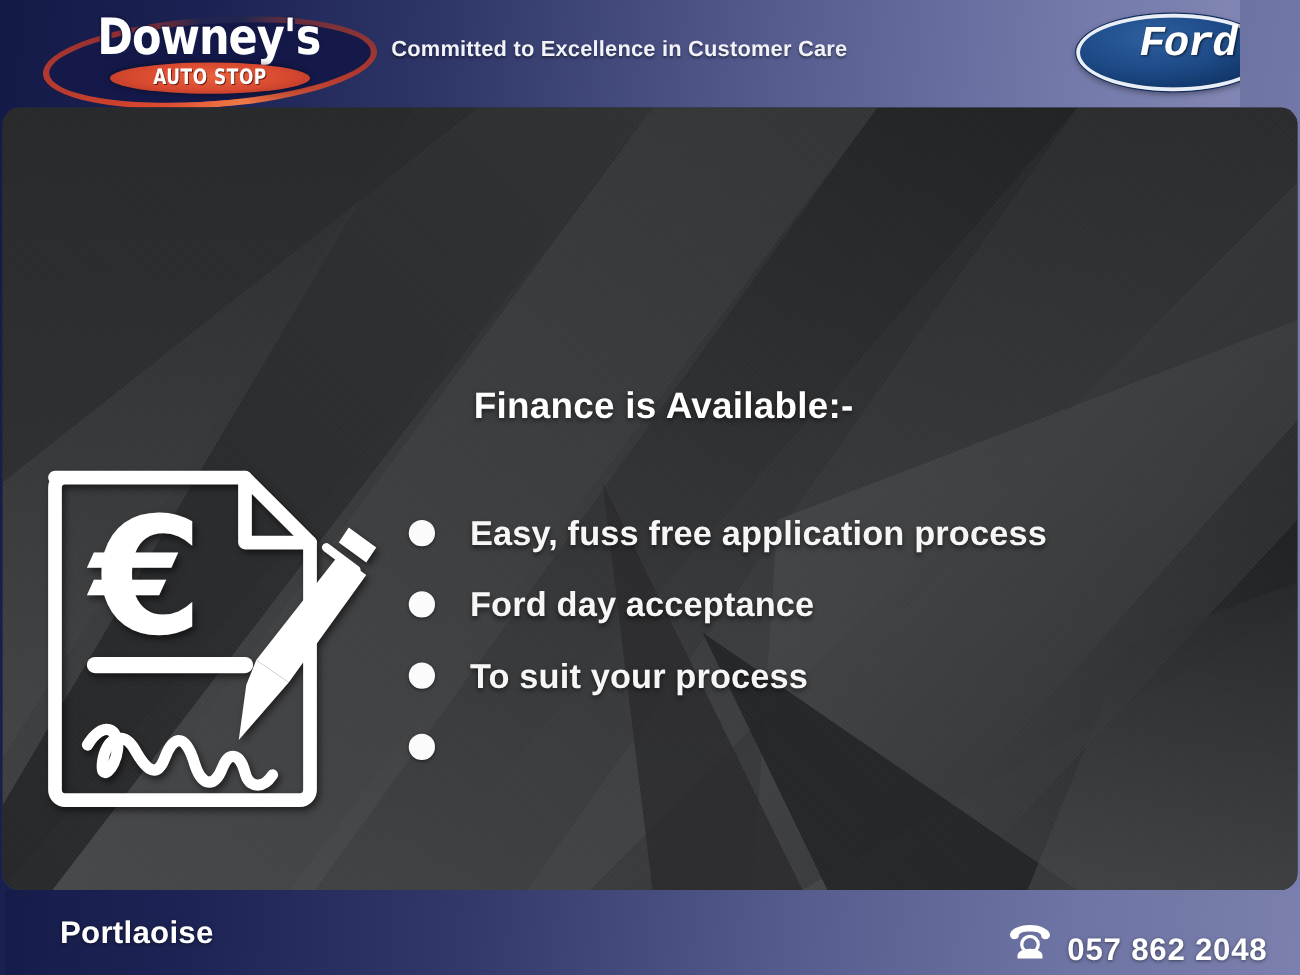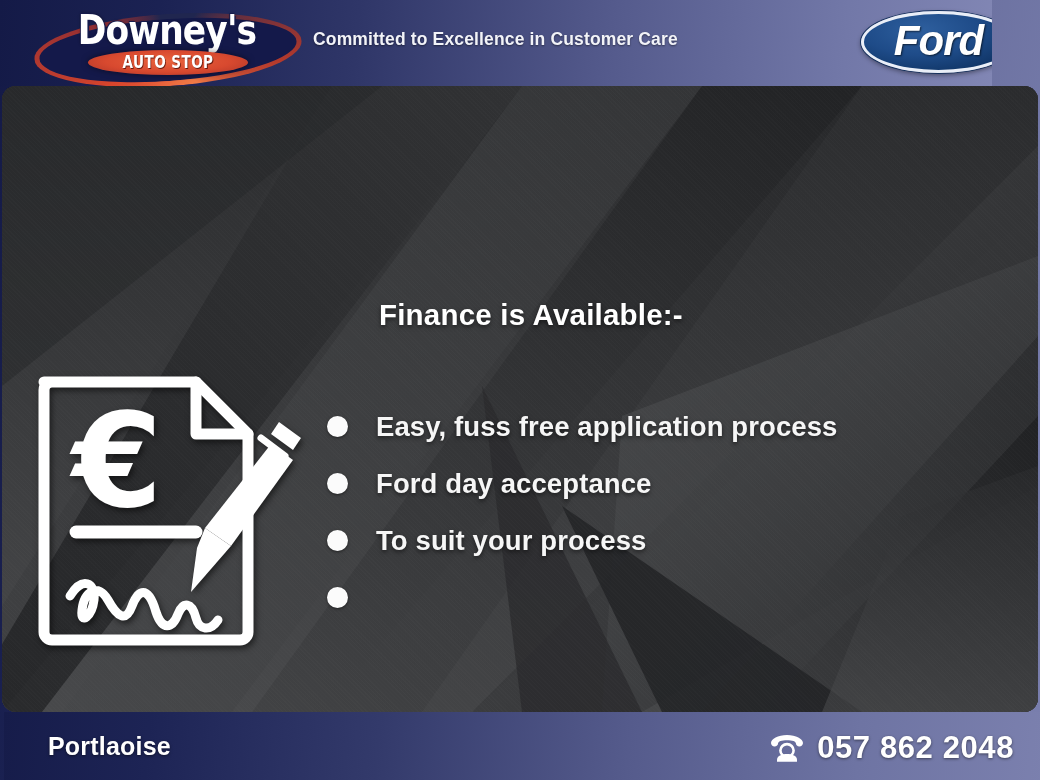--- a/index.html
+++ b/index.html
@@ -37,62 +37,62 @@
 
   .tagline{position:absolute;left:313px;top:29px;
      font-weight:bold;font-size:17.5px;color:#f2f3f8;letter-spacing:.15px;
      text-shadow:0 1px 2px rgba(0,0,0,.45);white-space:nowrap;}
 
   .ford{position:absolute;left:861px;top:11px;width:155px;height:62px;}
   .ford-oval{position:absolute;inset:0;border-radius:50%;
      background:radial-gradient(ellipse at 38% 28%,#2e5f9e 0%,#1e4b88 45%,#103566 80%,#0b2b55 100%);
      border:3px solid #e9eef7;
      box-shadow:0 0 0 1px #13305c,0 2px 5px rgba(0,0,0,.45);}
-  .ford-text{position:absolute;left:0;top:6px;width:155px;text-align:center;
-     font-family:Liberation Sans, sans-serif;font-style:italic;
-     font-weight:bold;font-size:42px;color:#ffffff;letter-spacing:-1px;
+  .ford-text{position:absolute;left:12px;top:6px;width:155px;text-align:center;
+     font-family:Liberation Mono, monospace;font-style:italic;
+     font-weight:bold;font-size:34px;color:#ffffff;letter-spacing:-1px;
      text-shadow:1px 1px 2px rgba(0,0,0,.6);}
 
   
   .panel{position:absolute;left:2px;top:86px;width:1036px;height:626px;
          border-radius:14px;overflow:hidden;
          background:#2f3032;}
   .bgfacets{position:absolute;inset:0;}
   .bgfacets svg{display:block;width:100%;height:100%;}
   .grain{position:absolute;inset:0;opacity:.13;
      background-image:repeating-linear-gradient(45deg,rgba(255,255,255,.10) 0 1px,rgba(0,0,0,0) 1px 3px);}
 
   
   .doc-icon{position:absolute;left:30px;top:278px;width:280px;height:286px;}
   .doc-icon svg{display:block;width:100%;height:100%;
      filter:drop-shadow(2px 3px 3px rgba(0,0,0,.55));}
 
   
-  .headline{position:absolute;left:377px;top:212px;
+  .headline{position:absolute;left:377px;top:222px;
      font-size:29.5px;font-weight:bold;color:#ffffff;letter-spacing:.2px;
      text-shadow:0 2px 4px rgba(0,0,0,.55);white-space:nowrap;}
 
   .bullets{position:absolute;left:325px;top:312px;width:700px;}
   .bullet-row{display:flex;align-items:center;height:57px;}
   .dot{width:21px;height:21px;border-radius:50%;background:#fbfbfb;flex:0 0 auto;
      box-shadow:0 1px 3px rgba(0,0,0,.5);}
   .bullet-text{margin-left:28px;font-size:27.5px;color:#f6f6f6;font-weight:bold;
      letter-spacing:.1px;white-space:nowrap;text-shadow:0 2px 4px rgba(0,0,0,.55);}
 
   
   .footer{position:absolute;left:4px;top:712px;width:1040px;height:68px;
      background:linear-gradient(95deg,#161c4a 0%,#1d2455 14%,#333a6b 36%,#555b8c 60%,#6e74a3 82%,#7b80ae 100%);}
   .city{position:absolute;left:44px;top:20px;
      font-size:25px;font-weight:bold;color:#ffffff;letter-spacing:.2px;
      text-shadow:0 1px 3px rgba(0,0,0,.5);}
   .phone-wrap{position:absolute;right:30px;top:18px;display:flex;align-items:center;}
   .phone-icon{width:36px;height:30px;margin-right:12px;}
   .phone-icon svg{display:block;width:100%;height:100%;}
-  .phone-num{font-size:31px;font-weight:bold;color:#ffffff;letter-spacing:.6px;
-     text-shadow:0 1px 3px rgba(0,0,0,.5);}
+  .phone-num{font-size:25px;font-weight:bold;color:#ffffff;letter-spacing:.6px;
+     text-shadow:0 1px 3px rgba(0,0,0,.5);margin-top:16px;}
 </style>
 </head>
 <body>
 
 <div class="stage">
 
   <div class="header">
 
     <div class="logo">
       <div class="logo-swoosh"></div>

